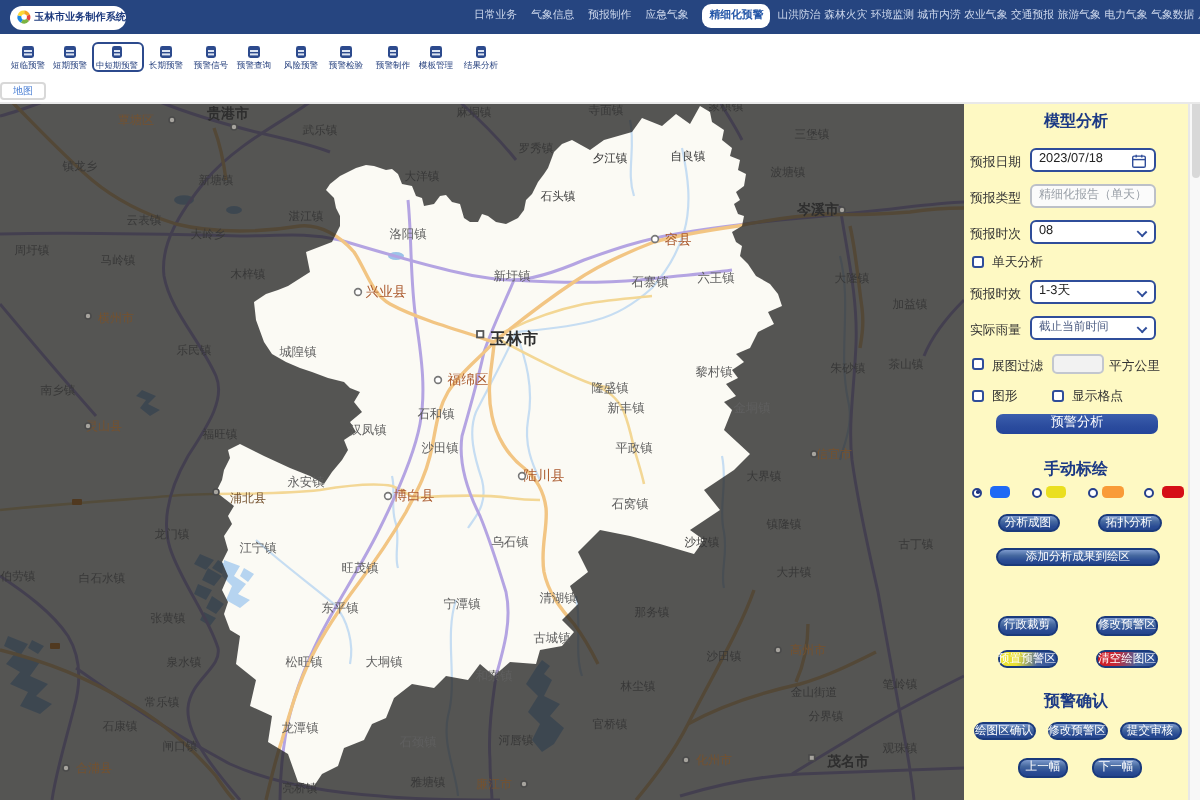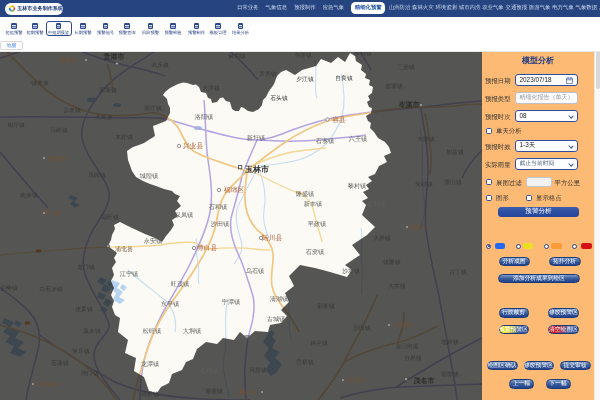--- a/index.html
+++ b/index.html
@@ -18,21 +18,21 @@
   #toolbar { left:0; top:17px; width:600px; height:34.5px; background:#fff; border-bottom:1px solid #e9e9e9; z-index:29; }
   .titem { position:absolute; top:6px; width:34px; display:flex; flex-direction:column; align-items:center; }
   .ticon { width:5.6px; height:6px; background:#2c4a8d; border-radius:1.2px; position:relative; }
   .ticon:after { content:""; position:absolute; left:1.2px; top:1.6px; width:3.2px; height:0.8px; background:#dce4f2; box-shadow:0 1.7px 0 #dce4f2; }
   .tlabel { font-size:4.3px; color:#26407e; margin-top:1.4px; white-space:nowrap; }
   .thl { position:absolute; border:1px solid #2c4a8d; border-radius:3px; top:4px; height:15px; }
   
   #maplayerbox { left:0px; top:40.5px; width:23px; height:9px; background:#fff; border:0.8px solid #d8d8d8; border-radius:2px; z-index:40; display:flex; align-items:center; justify-content:center; }
   #maplayerbox span { font-size:5px; color:#4a7fd4; }
   
-  #panel { left:482px; top:37px; width:112px; height:363px; background:#fdba74; z-index:20; }
+  #panel { left:482px; top:37px; width:112px; height:363px; background:#fef9c3; z-index:20; }
   #panel .title { position:absolute; width:112px; text-align:center; font-size:8px; font-weight:bold; color:#1c3a85; }
   .plabel { position:absolute; left:3px; font-size:6.4px; color:#333; white-space:nowrap; }
   .pinput { position:absolute; left:32.5px; width:63px; height:11.5px; border:1.2px solid #2f4d9a; border-radius:3px; background:#fff; font-size:6.4px; color:#222; display:flex; align-items:center; padding-left:4px; }
   .pinput.dis { border:0.8px solid #bcc0c8; color:#9aa0a8; background:#fbfbfb; font-size:6px; }
   .chev { position:absolute; right:4px; top:3px; width:4px; height:4px; border-right:1px solid #2f4d9a; border-bottom:1px solid #2f4d9a; transform:rotate(45deg) scale(1,0.9); }
   .cbox { position:absolute; width:6px; height:6px; border:1px solid #2f4d9a; border-radius:1.5px; background:#fff; }
   .clabel { position:absolute; font-size:6.4px; color:#333; white-space:nowrap; }
   .bigbtn { position:absolute; background:linear-gradient(180deg,#3c5ead 0%,#2b4c9e 60%,#24459a 100%); border-radius:3.5px; color:#fff; font-size:6.6px; display:flex; align-items:center; justify-content:center; }
   .btn3d { position:absolute; height:9.5px; border-radius:4.5px; color:#fff; font-size:5.8px; display:flex; align-items:center; justify-content:center; background:linear-gradient(180deg,#7e9bce 0%,#45689f 40%,#2a4c94 75%,#24458c 100%); border:0.6px solid #1a3a7c; white-space:nowrap; }
   .btn3d.yellow { background:linear-gradient(100deg,#f0e832 0%,#e8df36 32%,#49659f 68%,#2a4c94 100%); }
@@ -372,37 +372,39 @@
     <div class="cbox" style="left:4px; top:142px"></div>
     <div class="clabel" style="left:14px; top:141.5px">展图过滤</div>
     <div style="position:absolute; left:44px; top:140px; width:26px; height:10px; border:0.8px solid #c3c7cf; border-radius:2.5px; background:#f2f2f2"></div>
     <div class="clabel" style="left:72.5px; top:141.5px">平方公里</div>
     <div class="cbox" style="left:4px; top:157.5px"></div>
     <div class="clabel" style="left:14px; top:157px">图形</div>
     <div class="cbox" style="left:44px; top:157.5px"></div>
     <div class="clabel" style="left:54px; top:157px">显示格点</div>
     <div class="bigbtn" style="left:16px; top:170px; width:81px; height:9.5px">预警分析</div>
 
+    <div class="title" style="top:192px">手动标绘</div>
     <div class="radio sel" style="left:4.2px; top:206.6px"></div>
     <div class="swatch" style="left:12.5px; top:206px; background:#1f69f5"></div>
     <div class="radio" style="left:33.8px; top:206.6px"></div>
     <div class="swatch" style="left:40.5px; top:206px; background:#eadf20"></div>
     <div class="radio" style="left:61.8px; top:206.6px"></div>
     <div class="swatch" style="left:69px; top:206px; background:#f99b38"></div>
     <div class="radio" style="left:90.2px; top:206.6px"></div>
     <div class="swatch" style="left:99px; top:206px; background:#d50f16"></div>
     <div class="btn3d" style="left:16.5px; top:219.5px; width:31px">分析成图</div>
     <div class="btn3d" style="left:66.5px; top:219.5px; width:32px">拓扑分析</div>
     <div class="btn3d" style="left:16px; top:236.5px; width:82px">添加分析成果到绘区</div>
 
     <div class="btn3d" style="left:16.5px; top:271px; width:30px">行政裁剪</div>
     <div class="btn3d" style="left:66px; top:271px; width:31px">修改预警区</div>
     <div class="btn3d yellow" style="left:16.5px; top:287.5px; width:30px">预置预警区</div>
     <div class="btn3d red" style="left:66px; top:287.5px; width:31px">清空绘图区</div>
 
+    <div class="title" style="top:308px">预警确认</div>
     <div class="btn3d" style="left:4.5px; top:323.5px; width:31px">绘图区确认</div>
     <div class="btn3d" style="left:41.5px; top:323.5px; width:30px">修改预警区</div>
     <div class="btn3d" style="left:77.5px; top:323.5px; width:31px">提交审核</div>
     <div class="btn3d" style="left:27px; top:342px; width:25px">上一幅</div>
     <div class="btn3d" style="left:63.5px; top:342px; width:25px">下一幅</div>
   </div>
   <div class="abs" style="left:482px; top:37px; width:112px; height:13.8px; background:#fff; border-bottom:0.7px solid #e2e2e2; z-index:21"></div>
   <div id="sbar" class="abs">
       <div class="arr"></div>
       <div class="thumb"></div>

